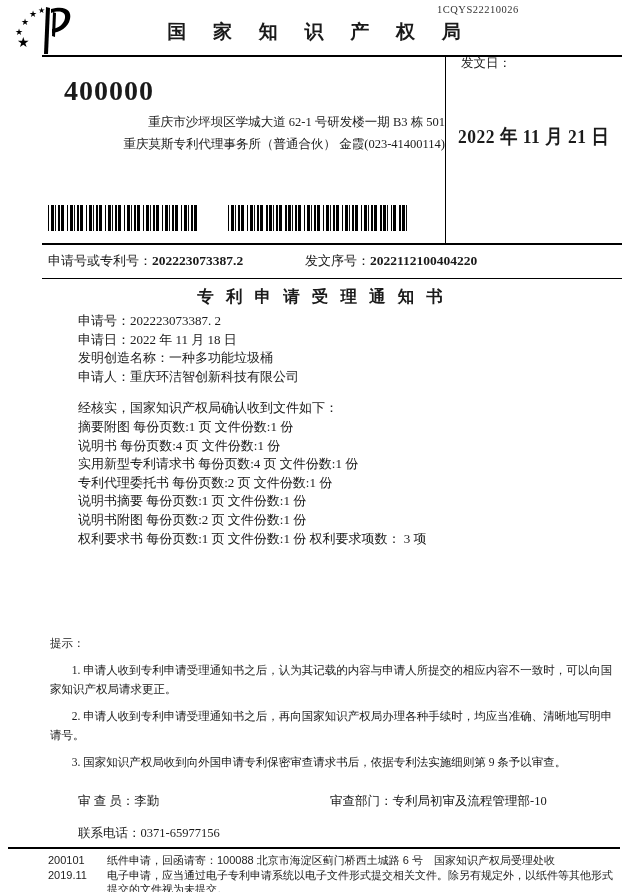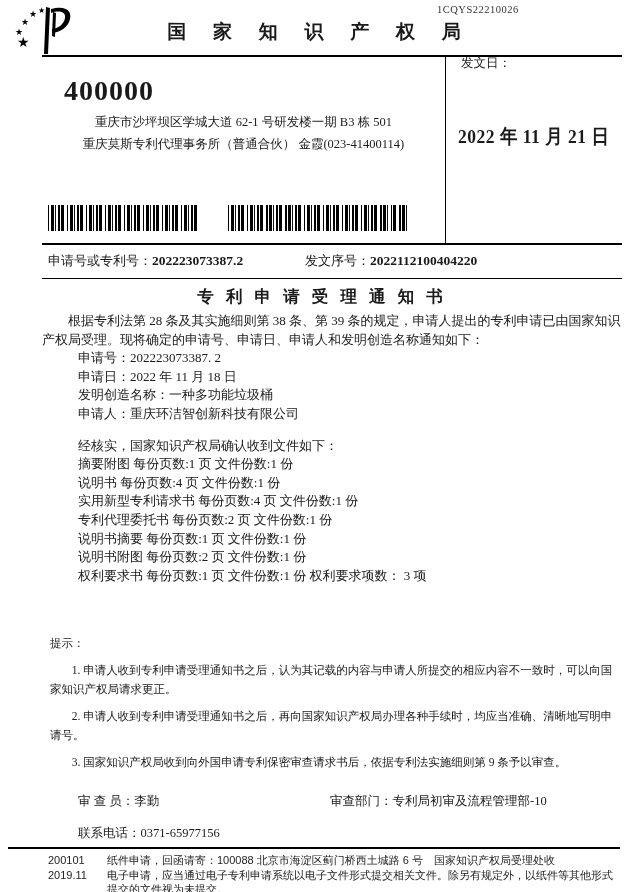--- a/index.html
+++ b/index.html
@@ -37,21 +37,21 @@
   .hb-right{
     position:absolute;left:403px;top:0;width:177px;height:100%;
     border-left:1.5px solid #000;box-sizing:border-box;
   }
   .postal-code{
     position:absolute;left:22px;top:20px;
     font-size:28px;font-weight:bold;letter-spacing:1px;
   }
   .address{
     position:absolute;left:0;top:56px;width:100%;
-    text-align:center;font-size:12.5px;line-height:22px;
+    text-align:right;font-size:12.5px;line-height:22px;
   }
   .barcode{
     position:absolute;top:150px;height:26px;
     background:repeating-linear-gradient(90deg,
       #000 0px,#000 1.5px,#fff 1.5px,#fff 3px,
       #000 3px,#000 6px,#fff 6px,#fff 7px,
       #111 7px,#111 8px,#fff 8px,#fff 10.5px,
       #000 10.5px,#000 12px,#fff 12px,#fff 13px,
       #000 13px,#000 16px,#fff 16px,#fff 19px);
   }
@@ -150,21 +150,20 @@
   </div>
 
   <div class="ref-row">
     <div class="ref-app"><span>申请号或专利号：</span><b>202223073387.2</b></div>
     <div class="ref-serial"><span>发文序号：</span><b>2022112100404220</b></div>
   </div>
 
   <div class="notice-title">专 利 申 请 受 理 通 知 书</div>
 
   <div class="body-block">
-    <p class="intro">根据专利法第 28 条及其实施细则第 38 条、第 39 条的规定，申请人提出的专利申请已由国家知识产权局受理。现将确定的申请号、申请日、申请人和发明创造名称通知如下：</p>
     <p class="detail-line">申请号：202223073387. 2</p>
     <p class="detail-line">申请日：2022 年 11 月 18 日</p>
     <p class="detail-line">发明创造名称：一种多功能垃圾桶</p>
     <p class="detail-line">申请人：重庆环洁智创新科技有限公司</p>
     <div class="spacer-line"></div>
     <p class="detail-line">经核实，国家知识产权局确认收到文件如下：</p>
     <p class="detail-line">摘要附图  每份页数:1 页  文件份数:1 份</p>
     <p class="detail-line">说明书  每份页数:4 页  文件份数:1 份</p>
     <p class="detail-line">实用新型专利请求书  每份页数:4 页  文件份数:1 份</p>
     <p class="detail-line">专利代理委托书  每份页数:2 页  文件份数:1 份</p>

